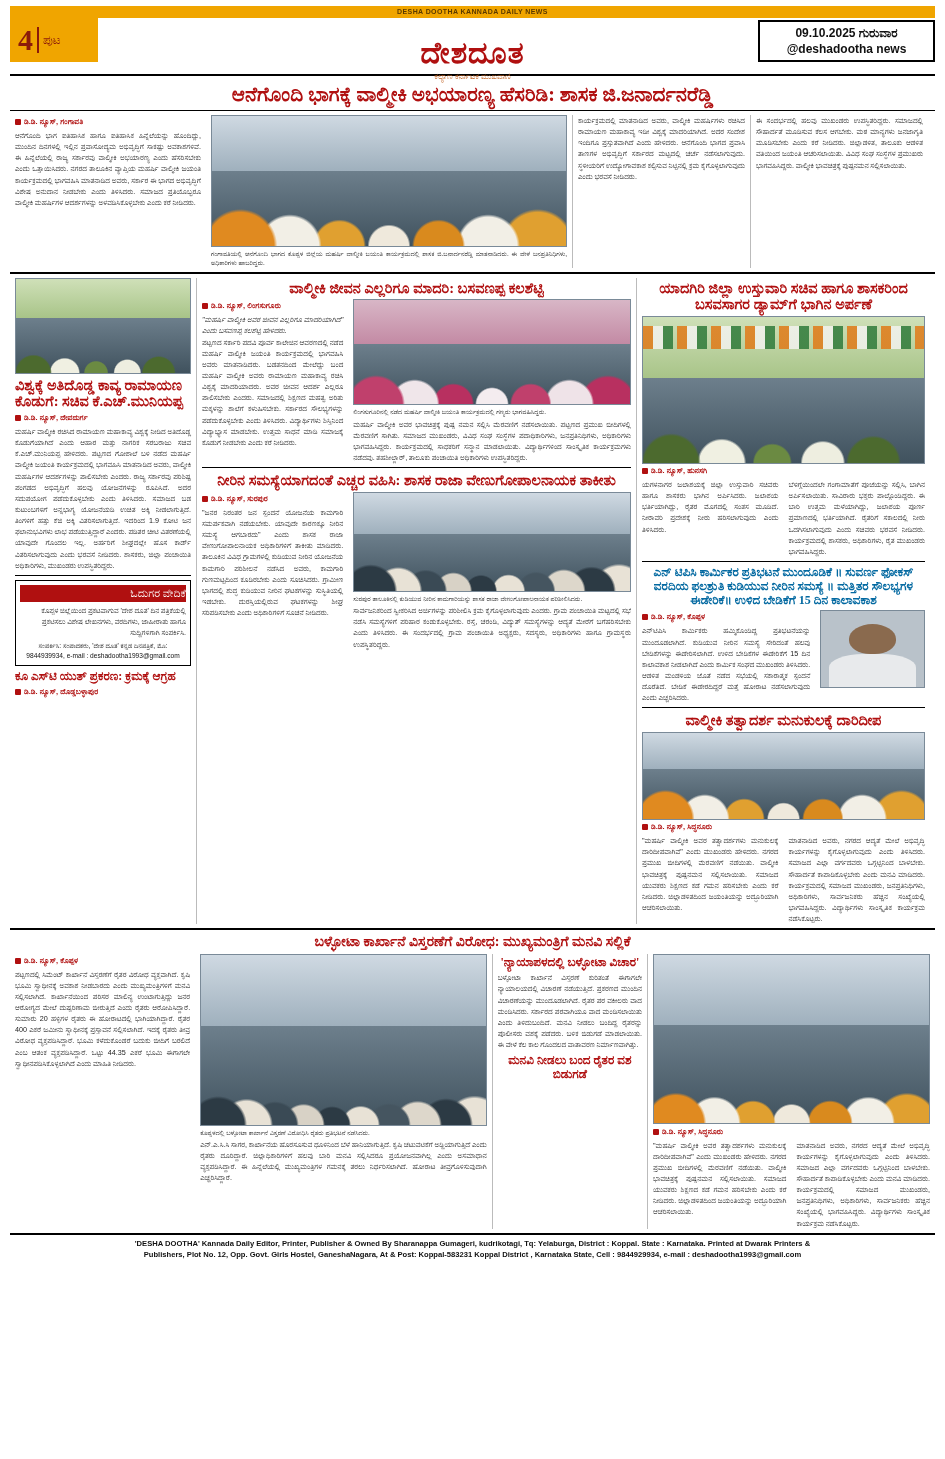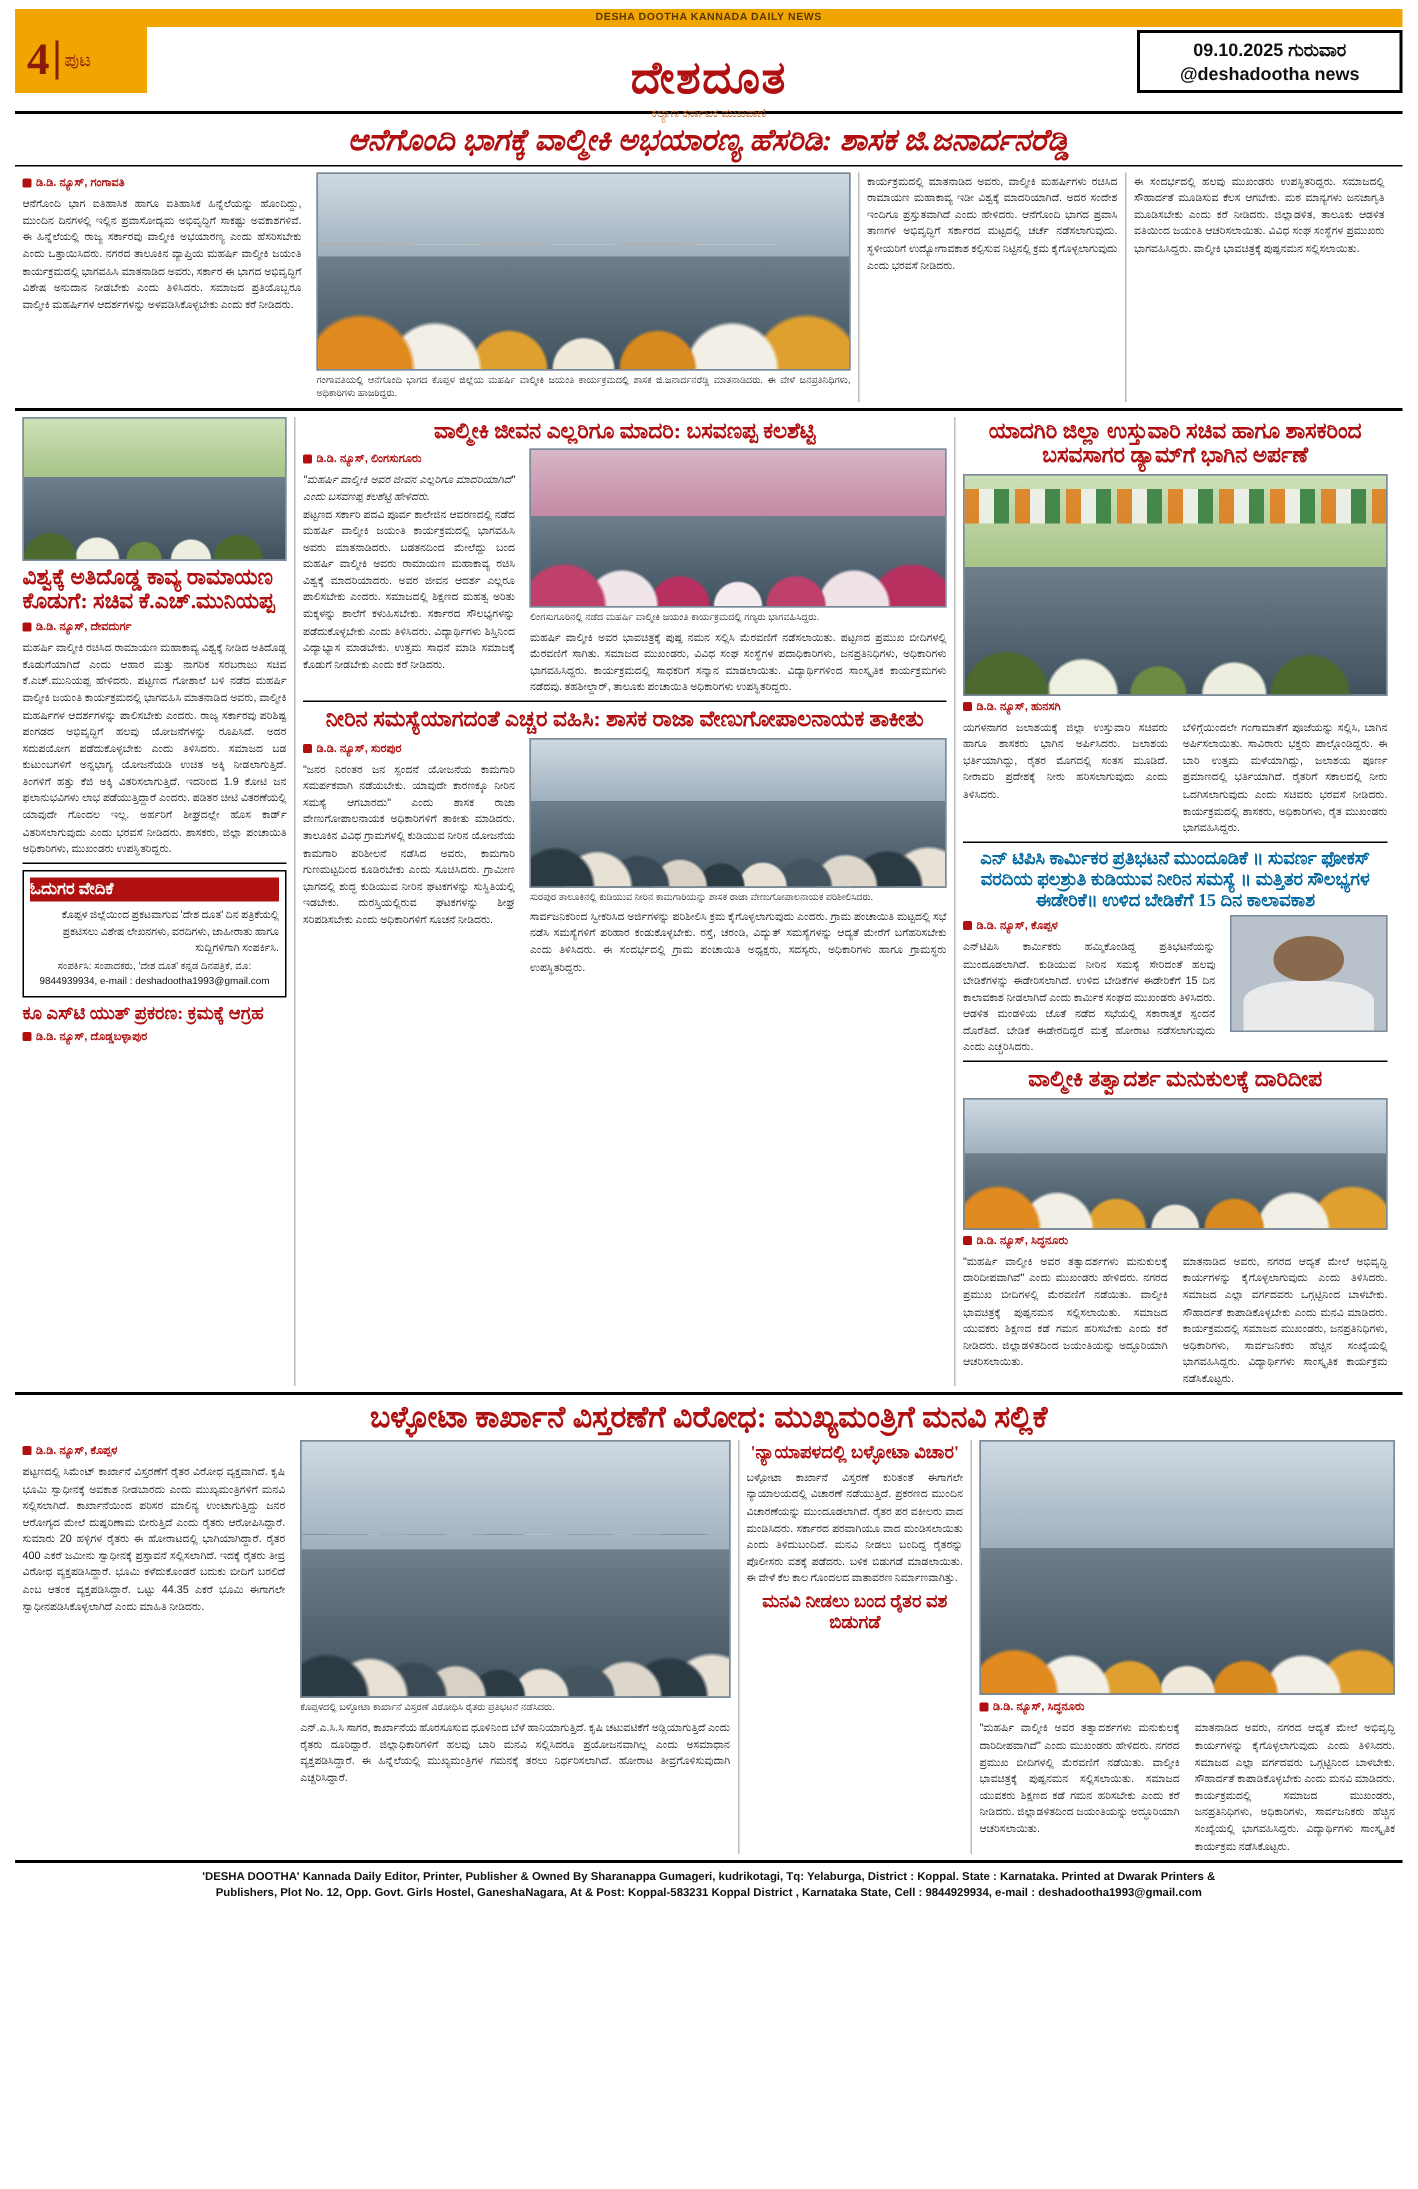--- a/index.html
+++ b/index.html
@@ -76,21 +76,20 @@
 
   
   .lead-head {
     font-size: 20px; font-weight: bold; color: #b01010;
     font-family: "Liberation Serif", serif;
     text-align: center;
     line-height: 1.15;
     padding: 3px 0 4px 0;
     border-bottom: 1px solid #000;
     margin-bottom: 4px;
-    font-style: italic;
   }
   .rule { border-top: 1px solid #000; margin: 4px 0; }
   .rule-thick { border-top: 2px solid #000; margin: 4px 0; }
 
   .row { display: flex; }
   .col { padding: 0 5px; }
   .vsep { border-left: 1px solid #bbb; }
 
   .byline {
     font-size: 7.5px; font-weight: bold; color: #b01010;
@@ -203,22 +202,22 @@
     font-size: 6.4px; line-height: 1.45; text-align: justify;
     margin-top: 2px; color: #222;
   }
 
   .boxed {
     border: 1px solid #000;
     padding: 4px;
   }
   .box-head {
     background: #b01010; color: #fff;
-    font-size: 11px; font-weight: bold;
-    text-align: left; padding: 2px 0;
+    font-size: 11px; font-weight: normal;
+    text-align: right; padding: 2px 0;
     font-family: "Liberation Serif", serif;
   }
   .contact {
     font-size: 6.6px; text-align: center; line-height: 1.5; margin-top: 3px;
   }
 
   .footer {
     border-top: 2px solid #000;
     margin-top: 4px;
     padding-top: 3px;
@@ -412,21 +411,21 @@
         </div>
         <div class="col" style="width:147px;padding-right:0">
           <div class="body-text">ಮಾತನಾಡಿದ ಅವರು, ನಗರದ ಆದ್ಯತೆ ಮೇಲೆ ಅಭಿವೃದ್ಧಿ ಕಾರ್ಯಗಳನ್ನು ಕೈಗೊಳ್ಳಲಾಗುವುದು ಎಂದು ತಿಳಿಸಿದರು. ಸಮಾಜದ ಎಲ್ಲಾ ವರ್ಗದವರು ಒಗ್ಗಟ್ಟಿನಿಂದ ಬಾಳಬೇಕು. ಸೌಹಾರ್ದತೆ ಕಾಪಾಡಿಕೊಳ್ಳಬೇಕು ಎಂದು ಮನವಿ ಮಾಡಿದರು. ಕಾರ್ಯಕ್ರಮದಲ್ಲಿ ಸಮಾಜದ ಮುಖಂಡರು, ಜನಪ್ರತಿನಿಧಿಗಳು, ಅಧಿಕಾರಿಗಳು, ಸಾರ್ವಜನಿಕರು ಹೆಚ್ಚಿನ ಸಂಖ್ಯೆಯಲ್ಲಿ ಭಾಗವಹಿಸಿದ್ದರು. ವಿದ್ಯಾರ್ಥಿಗಳು ಸಾಂಸ್ಕೃತಿಕ ಕಾರ್ಯಕ್ರಮ ನಡೆಸಿಕೊಟ್ಟರು.</div>
         </div>
       </div>
     </div>
   </div>
 
   <div class="rule-thick"></div>
 
-  <div class="sec-head" style="font-size:20px">ಬಳ್ಳೋಟಾ ಕಾರ್ಖಾನೆ ವಿಸ್ತರಣೆಗೆ ವಿರೋಧ: ಮುಖ್ಯಮಂತ್ರಿಗೆ ಮನವಿ ಸಲ್ಲಿಕೆ</div>
+  <div class="sec-head" style="font-size:14px">ಬಳ್ಳೋಟಾ ಕಾರ್ಖಾನೆ ವಿಸ್ತರಣೆಗೆ ವಿರೋಧ: ಮುಖ್ಯಮಂತ್ರಿಗೆ ಮನವಿ ಸಲ್ಲಿಕೆ</div>
 
   <div class="row">
     <div class="col" style="width:186px">
       <div class="byline">
         <span class="dot"></span>
         <span>ಡಿ.ಡಿ. ನ್ಯೂಸ್, ಕೊಪ್ಪಳ</span>
       </div>
       <div class="body-text">ಪಟ್ಟಣದಲ್ಲಿ ಸಿಮೆಂಟ್ ಕಾರ್ಖಾನೆ ವಿಸ್ತರಣೆಗೆ ರೈತರ ವಿರೋಧ ವ್ಯಕ್ತವಾಗಿದೆ. ಕೃಷಿ ಭೂಮಿ ಸ್ವಾಧೀನಕ್ಕೆ ಅವಕಾಶ ನೀಡಬಾರದು ಎಂದು ಮುಖ್ಯಮಂತ್ರಿಗಳಿಗೆ ಮನವಿ ಸಲ್ಲಿಸಲಾಗಿದೆ. ಕಾರ್ಖಾನೆಯಿಂದ ಪರಿಸರ ಮಾಲಿನ್ಯ ಉಂಟಾಗುತ್ತಿದ್ದು ಜನರ ಆರೋಗ್ಯದ ಮೇಲೆ ದುಷ್ಪರಿಣಾಮ ಬೀರುತ್ತಿದೆ ಎಂದು ರೈತರು ಆರೋಪಿಸಿದ್ದಾರೆ. ಸುಮಾರು 20 ಹಳ್ಳಿಗಳ ರೈತರು ಈ ಹೋರಾಟದಲ್ಲಿ ಭಾಗಿಯಾಗಿದ್ದಾರೆ. ರೈತರ 400 ಎಕರೆ ಜಮೀನು ಸ್ವಾಧೀನಕ್ಕೆ ಪ್ರಸ್ತಾವನೆ ಸಲ್ಲಿಸಲಾಗಿದೆ. ಇದಕ್ಕೆ ರೈತರು ತೀವ್ರ ವಿರೋಧ ವ್ಯಕ್ತಪಡಿಸಿದ್ದಾರೆ. ಭೂಮಿ ಕಳೆದುಕೊಂಡರೆ ಬದುಕು ಬೀದಿಗೆ ಬರಲಿದೆ ಎಂಬ ಆತಂಕ ವ್ಯಕ್ತಪಡಿಸಿದ್ದಾರೆ. ಒಟ್ಟು 44.35 ಎಕರೆ ಭೂಮಿ ಈಗಾಗಲೇ ಸ್ವಾಧೀನಪಡಿಸಿಕೊಳ್ಳಲಾಗಿದೆ ಎಂದು ಮಾಹಿತಿ ನೀಡಿದರು.</div>
     </div>
     <div class="col" style="width:298px">

